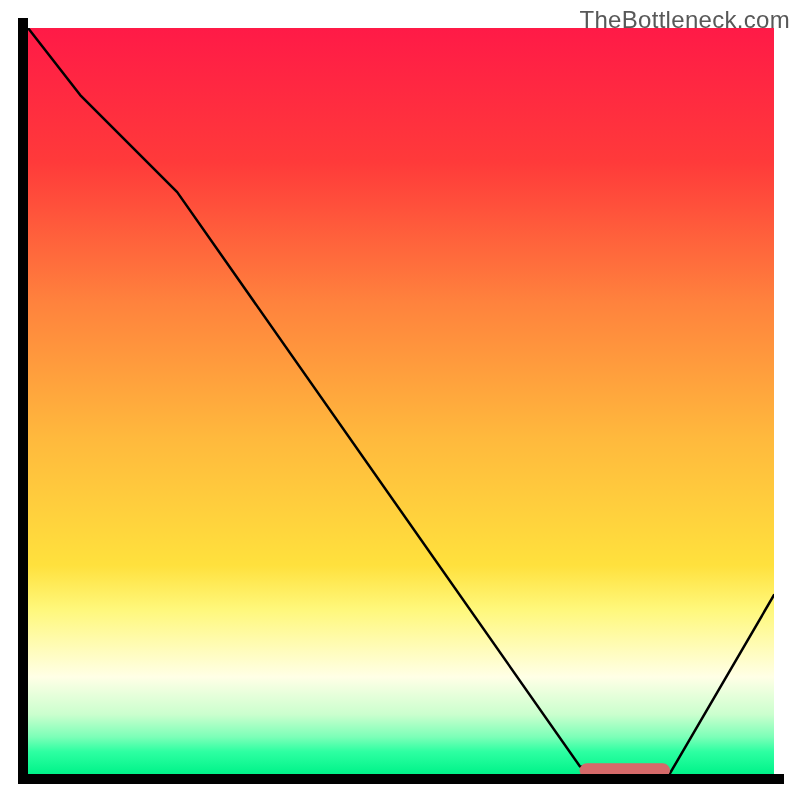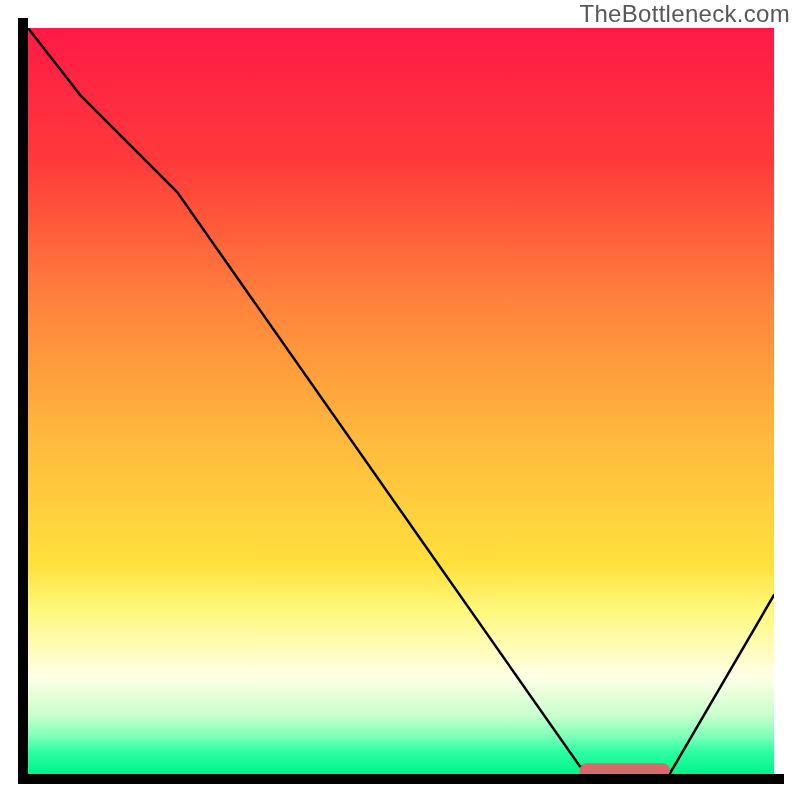--- a/index.html
+++ b/index.html
@@ -6,21 +6,21 @@
     margin: 0;
     padding: 0;
     width: 800px;
     height: 800px;
     background: #ffffff;
     font-family: Arial, Helvetica, sans-serif;
     position: relative;
   }
   .watermark {
     position: absolute;
-    top: 0;
+    top: 6px;
     right: 10px;
     font-size: 24px;
     font-weight: 400;
     color: #585858;
     letter-spacing: 0.3px;
   }
   .plot-area {
     position: absolute;
     left: 28px;
     top: 28px;

